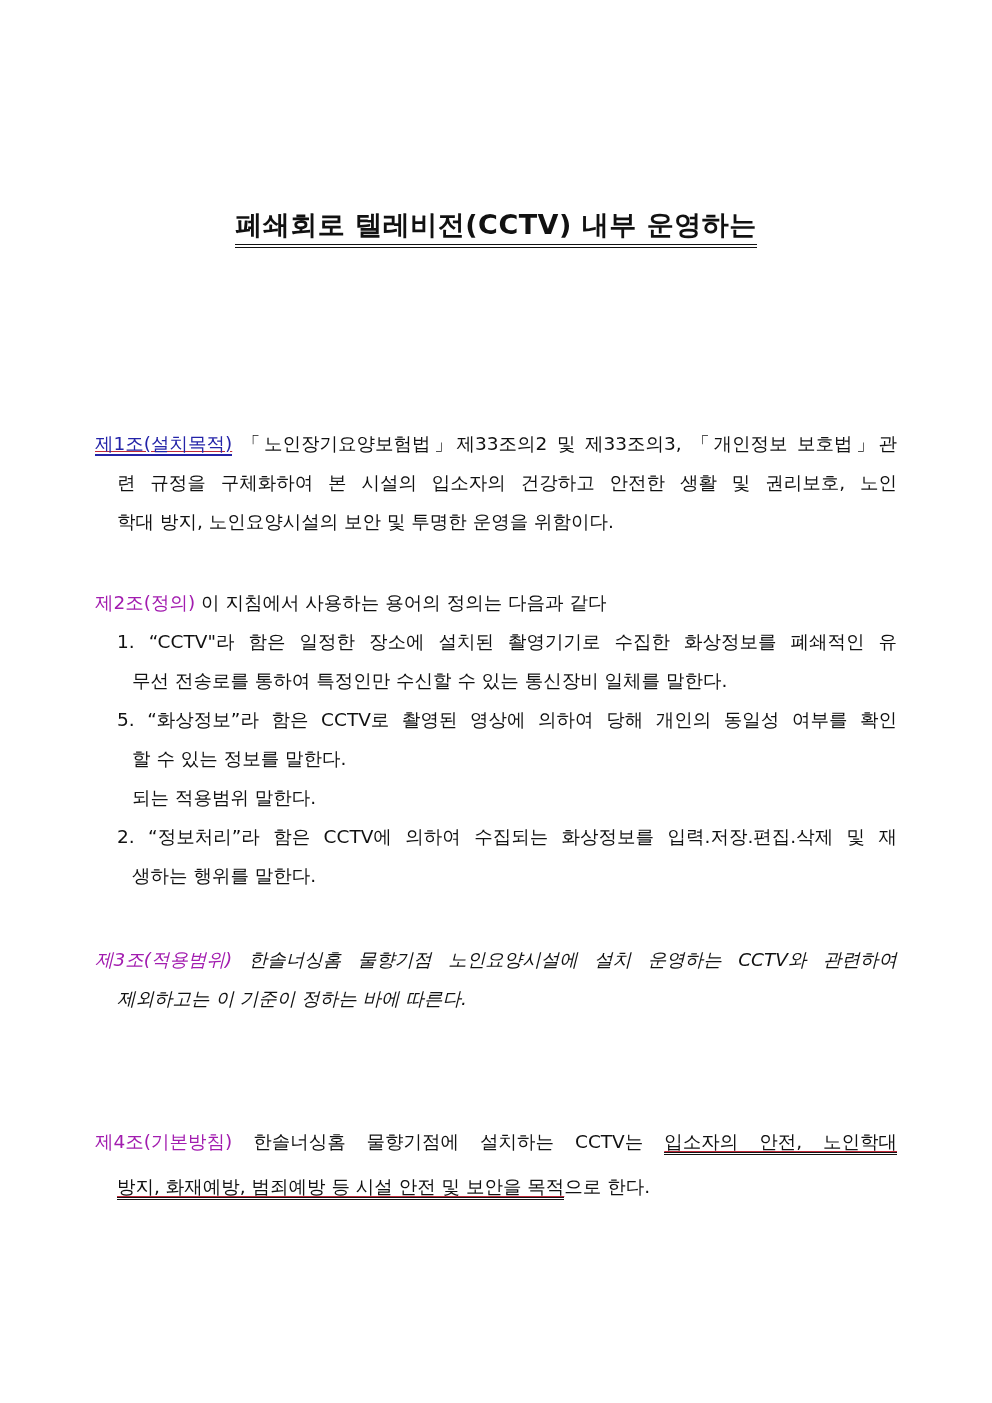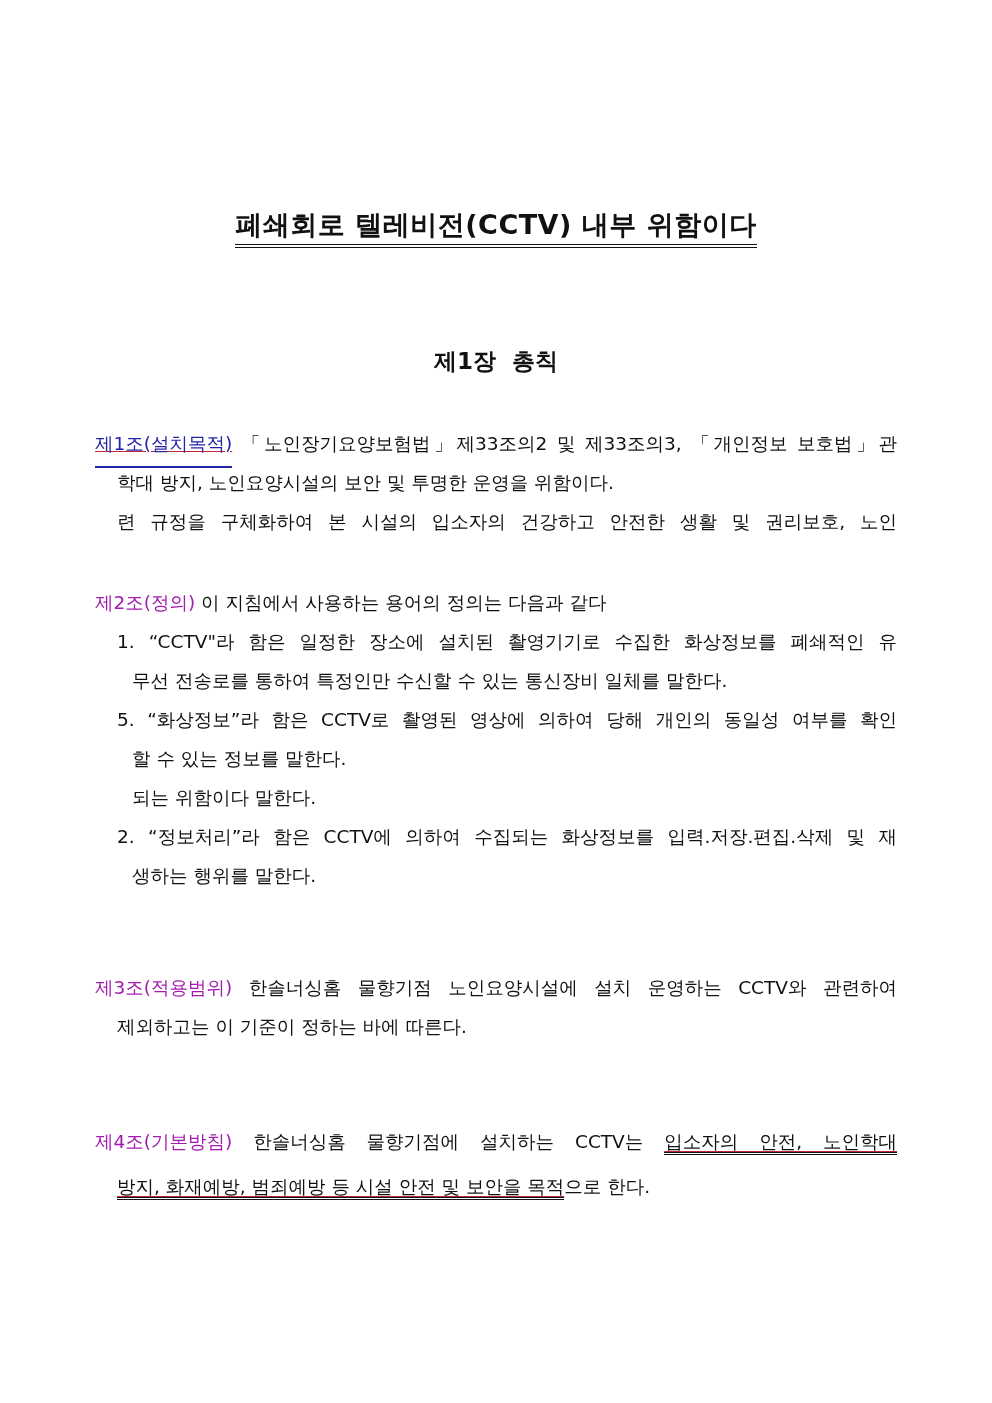--- a/index.html
+++ b/index.html
@@ -26,63 +26,62 @@
     height: 39px; line-height: 39px; white-space: nowrap;
     text-align: justify; text-align-last: justify; overflow: visible;
   }
   .line.last { text-align-last: left; }
   .indent1 { padding-left: 22px; }
   .indent-item { padding-left: 22px; }
   .indent-item2 { padding-left: 37px; }
   .head { color: #a21caf; }
   .head-ul {
     color: #2323a8; text-decoration: underline; text-decoration-color: #c0283a;
-    border-bottom: 2px solid #2323a8; padding-bottom: 12px;
+    border-bottom: 2px solid #2323a8; padding-bottom: 0px;
   }
   .dbl-ul {
     text-decoration: underline; text-decoration-color: #c0283a;
     text-underline-offset: 3px;
     border-bottom: 3px double #111111;
   }
 </style>
 </head>
 <body>
 
 <div class="page">
 
   <div class="title">
-    <span>폐쇄회로 텔레비전(CCTV) 내부 위함이다</span>
+    <span>폐쇄회로 텔레비전(CCTV) 내부 운영하는</span>
   </div>
 
-  <div class="chapter">제1장 총칙</div>
 
   <div class="article" style="top:424px;">
     <div class="line">
       <span class="head-ul">제1조(설치목적)</span>
       <span>「노인장기요양보험법」제33조의2 및 제33조의3, 「개인정보 보호법」관</span>
     </div>
+    <div class="line indent1">련 규정을 구체화하여 본 시설의 입소자의 건강하고 안전한 생활 및 권리보호, 노인</div>
     <div class="line indent1 last">학대 방지, 노인요양시설의 보안 및 투명한 운영을 위함이다.</div>
-    <div class="line indent1">련 규정을 구체화하여 본 시설의 입소자의 건강하고 안전한 생활 및 권리보호, 노인</div>
   </div>
 
   <div class="article" style="top:583px;">
     <div class="line last">
       <span class="head">제2조(정의)</span>
       <span>이 지침에서 사용하는 용어의 정의는 다음과 같다</span>
     </div>
     <div class="line indent-item">1. “CCTV"라 함은 일정한 장소에 설치된 촬영기기로 수집한 화상정보를 폐쇄적인 유</div>
     <div class="line indent-item2 last">무선 전송로를 통하여 특정인만 수신할 수 있는 통신장비 일체를 말한다.</div>
     <div class="line indent-item">5. “화상정보”라 함은 CCTV로 촬영된 영상에 의하여 당해 개인의 동일성 여부를 확인</div>
     <div class="line indent-item2 last">할 수 있는 정보를 말한다.</div>
-    <div class="line indent-item2 last">되는 위함이다 말한다.</div>
+    <div class="line indent-item2 last">되는 적용범위 말한다.</div>
     <div class="line indent-item">2. “정보처리”라 함은 CCTV에 의하여 수집되는 화상정보를 입력.저장.편집.삭제 및 재</div>
     <div class="line indent-item2 last">생하는 행위를 말한다.</div>
   </div>
 
-  <div class="article" style="top:968px;">
+  <div class="article" style="top:940px;font-style:italic;">
     <div class="line">
       <span class="head">제3조(적용범위)</span>
       <span>한솔너싱홈 물향기점 노인요양시설에 설치 운영하는 CCTV와 관련하여</span>
     </div>
     <div class="line indent1 last">제외하고는 이 기준이 정하는 바에 따른다.</div>
   </div>
 
   <div class="article" style="top:1121px;">
     <div class="line" style="height:46px;line-height:42px;">
       <span class="head">제4조(기본방침)</span>

